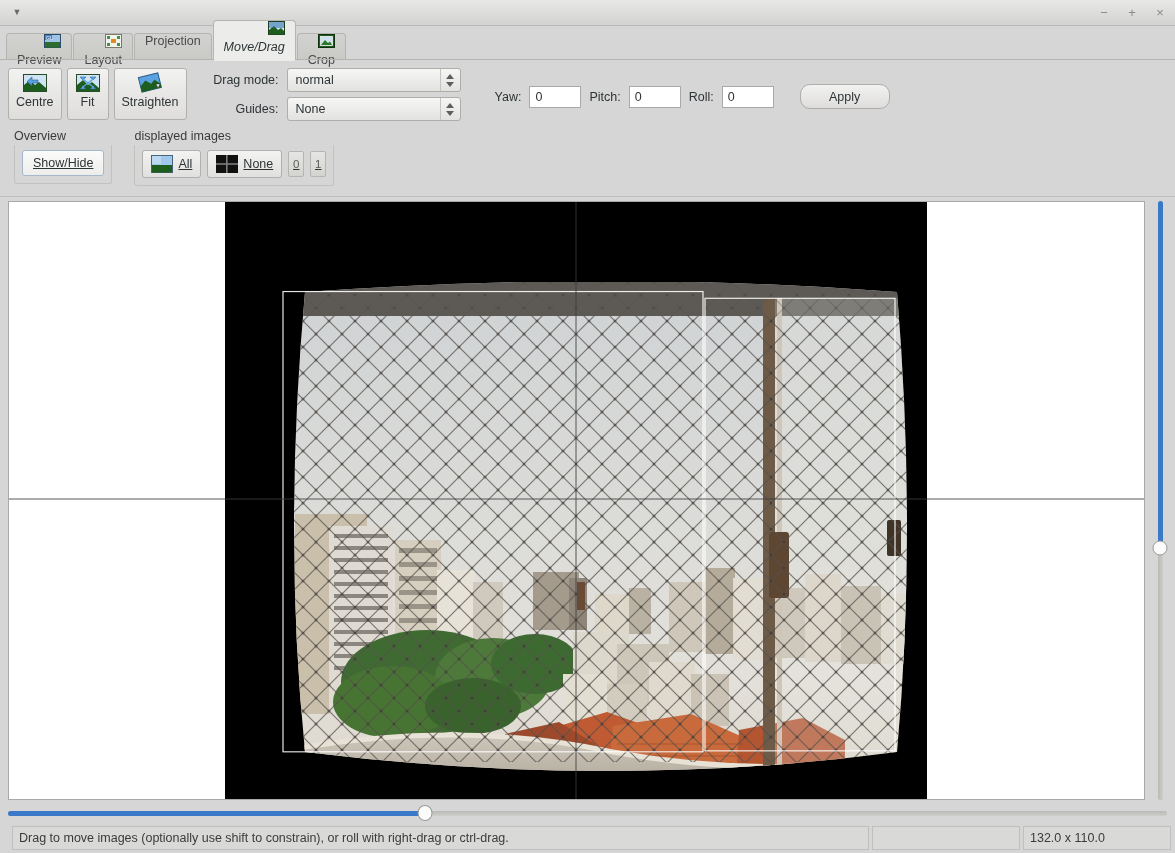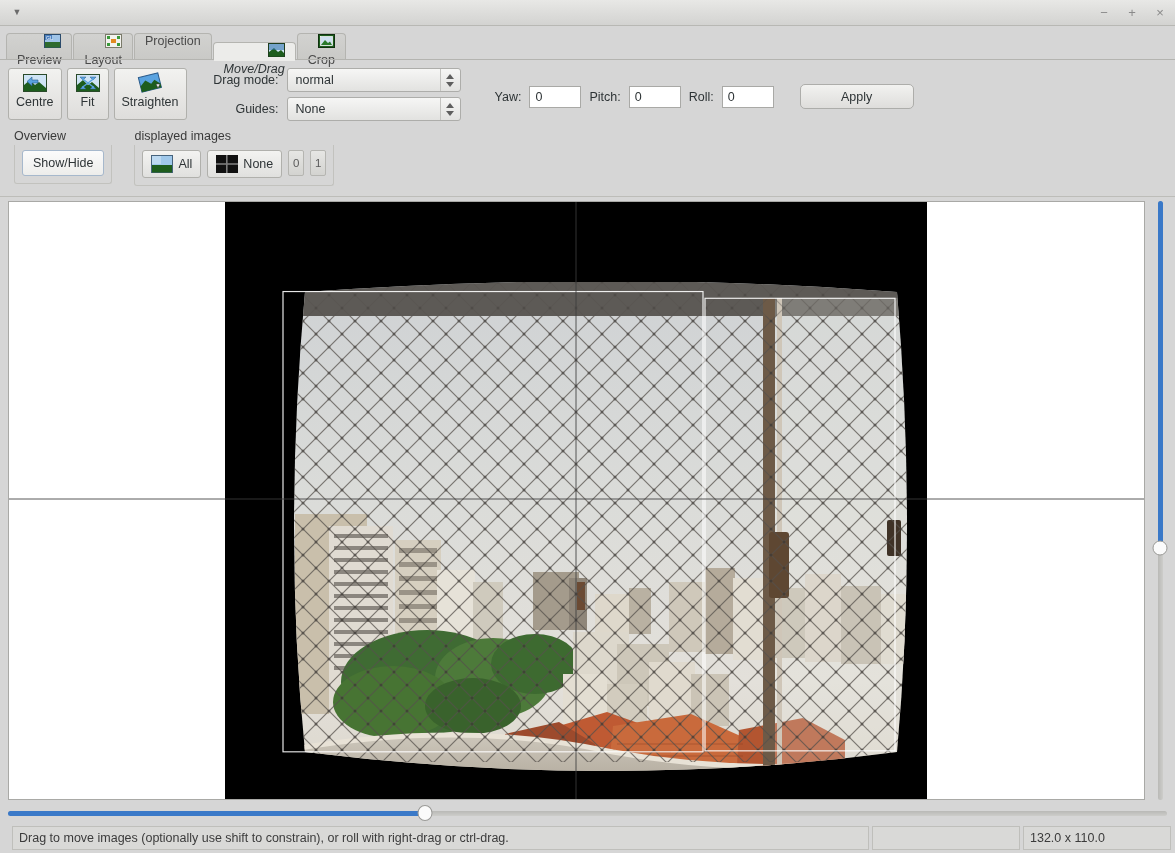--- a/index.html
+++ b/index.html
@@ -77,21 +77,21 @@
     background: linear-gradient(to bottom, #d2d2d0, #c9c9c6);
     color: #4b4b4b;
     font-size: 12.5px;
     position: relative;
     cursor: default;
     flex-direction: column;
   }
   .tab.active {
     background: #ececea;
     color: #2e3436;
-    height: 18px;
+    height: 40px;
     z-index: 3;
     font-style: italic;
   }
   .tab.active::after {
     content: ""; position: absolute;
     left: 0; right: 0; bottom: -1px; height: 2px;
     background: #ececea;
   }
   .tabicon { width: 17px; height: 14px; flex: none; display: block; }
 
@@ -153,40 +153,40 @@
   .txtin {
     width: 52px; height: 22px;
     border: 1px solid #a9a9a6;
     background: #ffffff;
     padding: 0 5px;
     font-family: "Liberation Sans", sans-serif;
     font-size: 12.5px; color: #2e3436;
   }
   .applybtn {
     margin-left: 18px;
-    width: 114px; height: 25px;
-    border: 1px solid #adadaa; border-radius: 5px;
+    width: 90px; height: 25px;
+    border: 1px solid #adadaa; border-radius: 10px;
     background: linear-gradient(to bottom, #f2f2f0, #dedddb);
     font-size: 12.5px; color: #2e3436;
     cursor: default;
   }
 
   
   .row2 { display: flex; align-items: flex-start; padding: 2px 8px 6px 6px; gap: 6px; }
   .frame { position: relative; padding: 0 8px 4px 8px; }
   .frame > .ftitle {
     font-size: 12.5px; color: #3a3a3a;
     padding: 0 0 2px 0;
   }
   .frame .fbody {
     border: 1px solid #c2c2be;
     border-top: none;
     border-radius: 0 0 3px 3px;
     padding: 5px 7px 7px 7px;
-    display: flex; align-items: flex-start; gap: 6px;
+    display: flex; align-items: center; gap: 6px; text-decoration: underline;
   }
   .showhide {
     height: 26px; padding: 0 10px;
     border: 1px solid #a6b8cc; border-radius: 3px;
     background: linear-gradient(to bottom, #fbfbfb, #ededeb);
     font-size: 12.5px; color: #2e3436;
     cursor: default;
   }
   .imgbtn {
     display: flex; align-items: center; gap: 5px;

